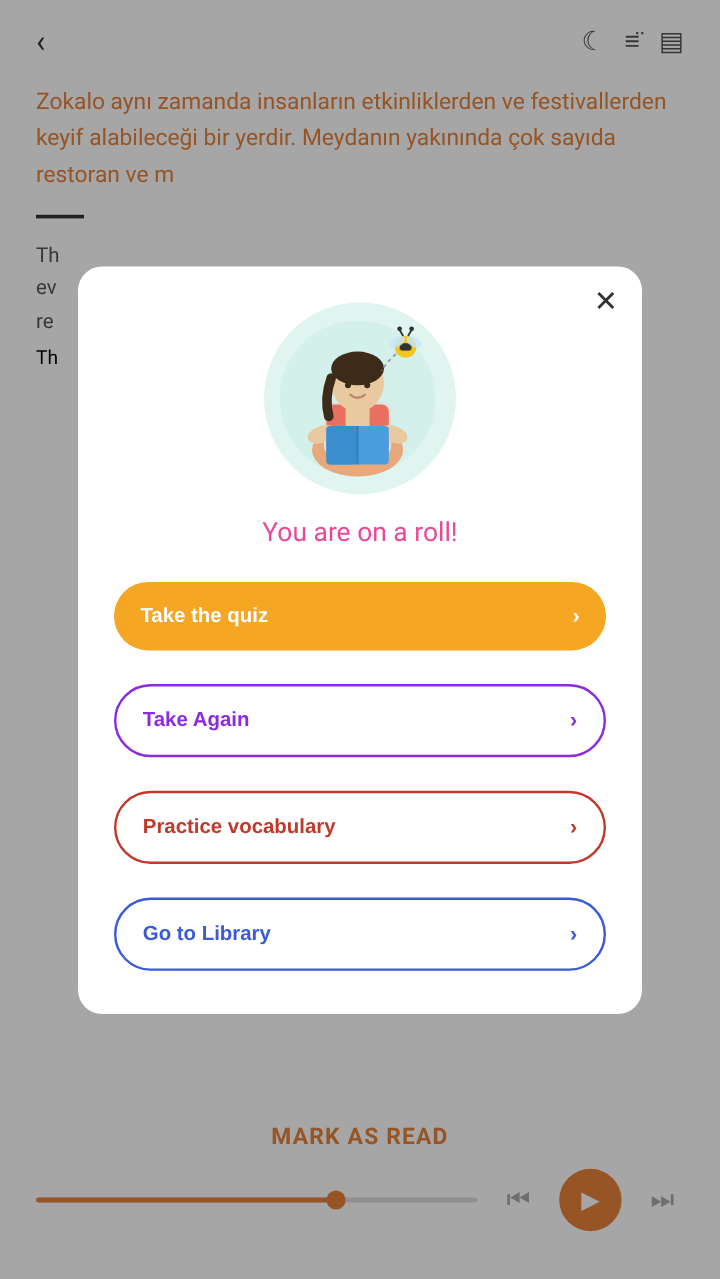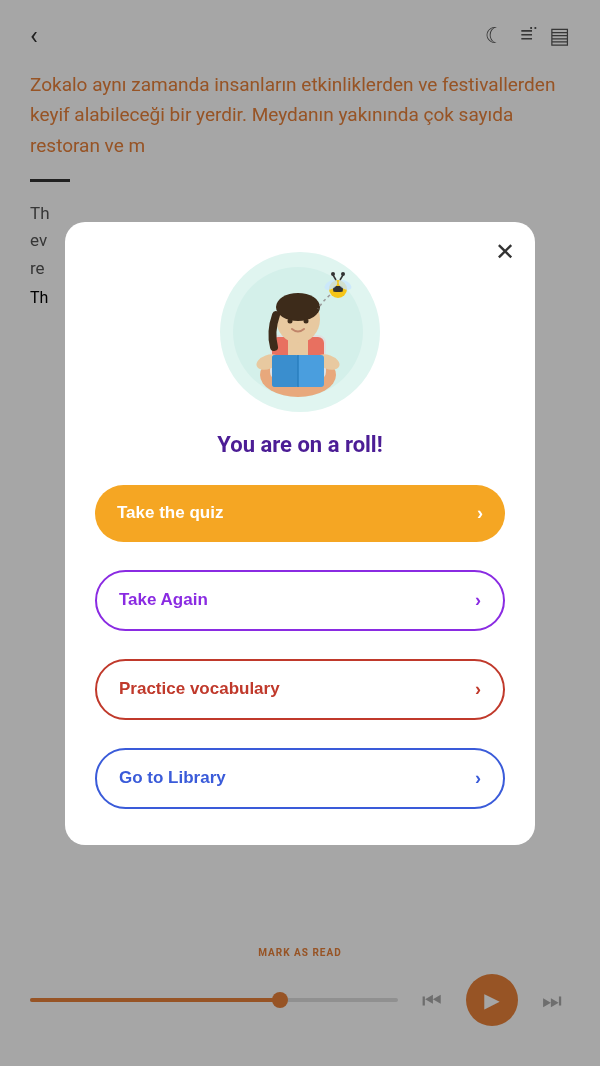--- a/index.html
+++ b/index.html
@@ -55,21 +55,21 @@
     }
 
     .bg-bottom {
       position: absolute;
       bottom: 0; left: 0; right: 0;
       padding: 20px 30px 30px;
     }
 
     .mark-as-read {
       text-align: center;
-      font-size: 10px;
+      font-size: 19px;
       font-weight: 700;
       color: #e8813a;
       letter-spacing: 1px;
       margin-bottom: 16px;
     }
 
     .audio-bar {
       display: flex;
       align-items: center;
       gap: 16px;
@@ -173,22 +173,22 @@
       display: flex;
       align-items: center;
       justify-content: center;
       position: relative;
       overflow: visible;
     }
 
     .modal-title {
       text-align: center;
       font-size: 22px;
-      font-weight: 700;
-      color: #4c1d95;
+      font-weight: 400;
+      color: #ec4899;
       margin-bottom: 24px;
     }
 
     .modal-btn {
       display: flex;
       align-items: center;
       justify-content: space-between;
       padding: 18px 22px;
       border-radius: 50px;
       font-size: 17px;

